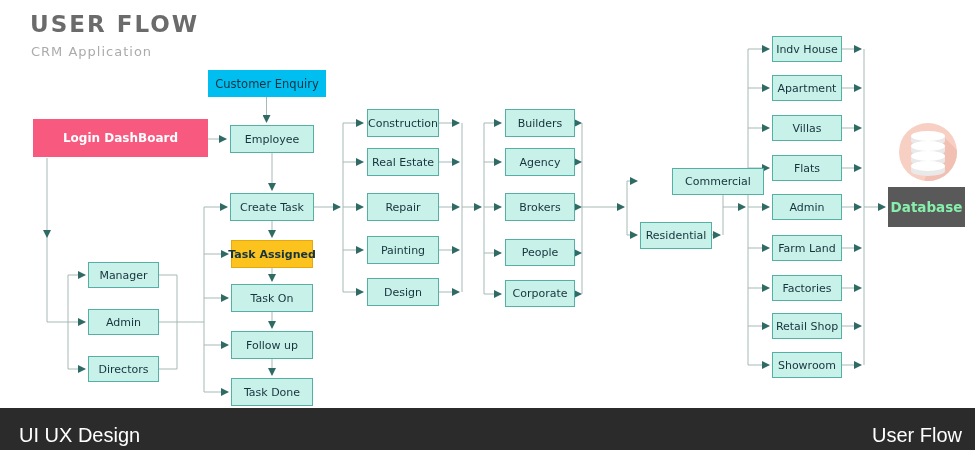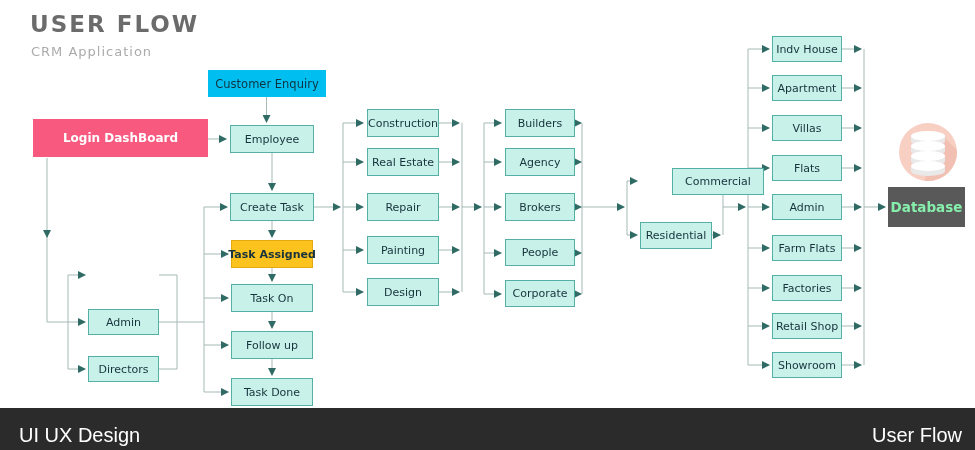--- a/index.html
+++ b/index.html
@@ -106,20 +106,21 @@
 
   <div class="node cyan" style="left:208px;top:70px;width:118px;height:27px">Customer Enquiry</div>
   <div class="node pink" style="left:33px;top:119px;width:175px;height:38px">Login DashBoard</div>
   <div class="node" style="left:230px;top:125px;width:84px;height:28px">Employee</div>
   <div class="node" style="left:230px;top:193px;width:84px;height:28px">Create Task</div>
   <div class="node gold" style="left:231px;top:240px;width:82px;height:28px">Task Assigned</div>
   <div class="node" style="left:231px;top:284px;width:82px;height:28px">Task On</div>
   <div class="node" style="left:231px;top:331px;width:82px;height:28px">Follow up</div>
   <div class="node" style="left:231px;top:378px;width:82px;height:28px">Task Done</div>
 
+  <div class="node" style="left:88px;top:262px;width:71px;height:26px">Manager</div>
   <div class="node" style="left:88px;top:309px;width:71px;height:26px">Admin</div>
   <div class="node" style="left:88px;top:356px;width:71px;height:26px">Directors</div>
 
   <div class="node" style="left:367px;top:109px;width:72px;height:28px">Construction</div>
   <div class="node" style="left:367px;top:148px;width:72px;height:28px">Real Estate</div>
   <div class="node" style="left:367px;top:193px;width:72px;height:28px">Repair</div>
   <div class="node" style="left:367px;top:236px;width:72px;height:28px">Painting</div>
   <div class="node" style="left:367px;top:278px;width:72px;height:28px">Design</div>
 
   <div class="node" style="left:505px;top:109px;width:70px;height:28px">Builders</div>
@@ -129,21 +130,21 @@
   <div class="node" style="left:505px;top:280px;width:70px;height:27px">Corporate</div>
 
   <div class="node" style="left:672px;top:168px;width:92px;height:27px">Commercial</div>
   <div class="node" style="left:640px;top:222px;width:72px;height:27px">Residential</div>
 
   <div class="node" style="left:772px;top:36px;width:70px;height:26px">Indv House</div>
   <div class="node" style="left:772px;top:75px;width:70px;height:26px">Apartment</div>
   <div class="node" style="left:772px;top:115px;width:70px;height:26px">Villas</div>
   <div class="node" style="left:772px;top:155px;width:70px;height:26px">Flats</div>
   <div class="node" style="left:772px;top:194px;width:70px;height:26px">Admin</div>
-  <div class="node" style="left:772px;top:235px;width:70px;height:26px">Farm Flats</div>
+  <div class="node" style="left:772px;top:235px;width:70px;height:26px">Farm Land</div>
   <div class="node" style="left:772px;top:275px;width:70px;height:26px">Factories</div>
   <div class="node" style="left:772px;top:313px;width:70px;height:26px">Retail Shop</div>
   <div class="node" style="left:772px;top:352px;width:70px;height:26px">Showroom</div>
 
   <div class="dbicon">
     <svg width="58" height="58" viewBox="0 0 58 58">
       <defs>
           <clipPath id="dbclip">
             <circle cx="29" cy="29" r="29"></circle>
           </clipPath>

